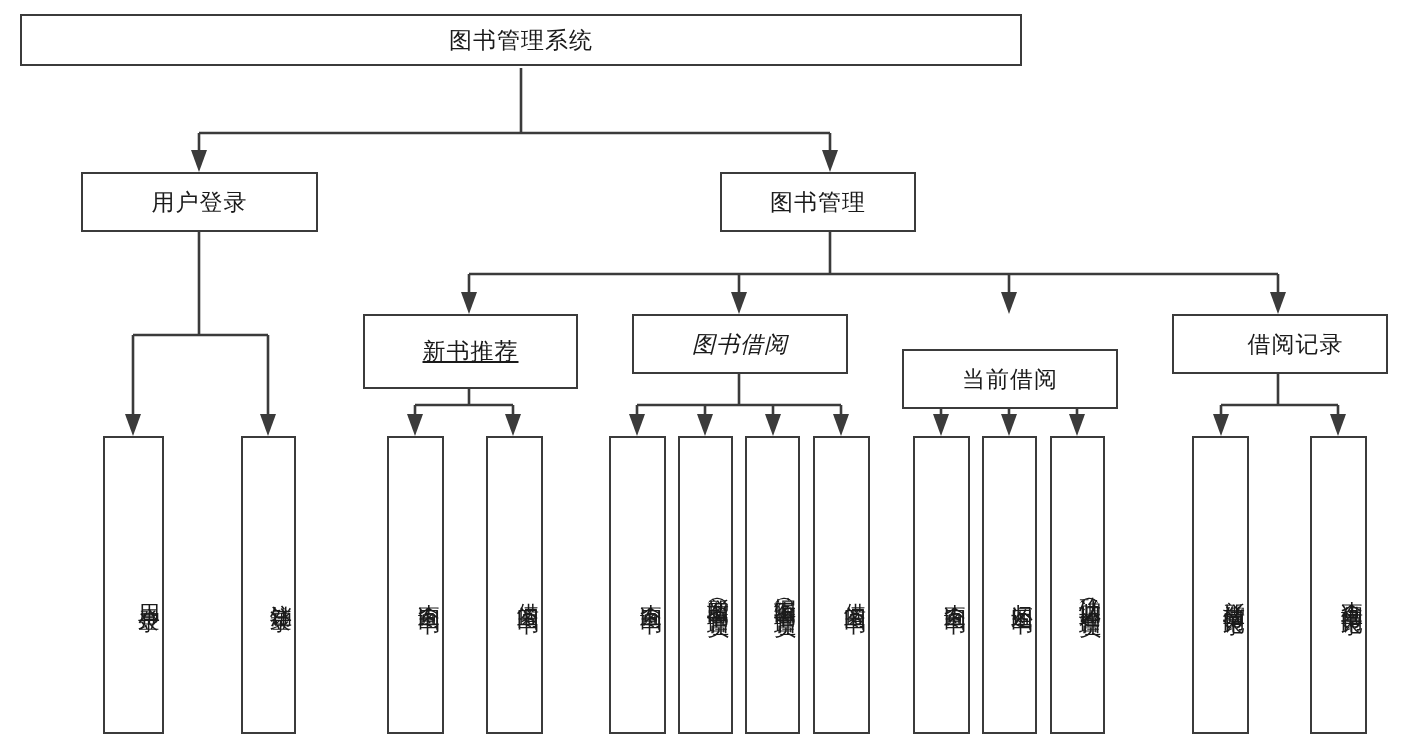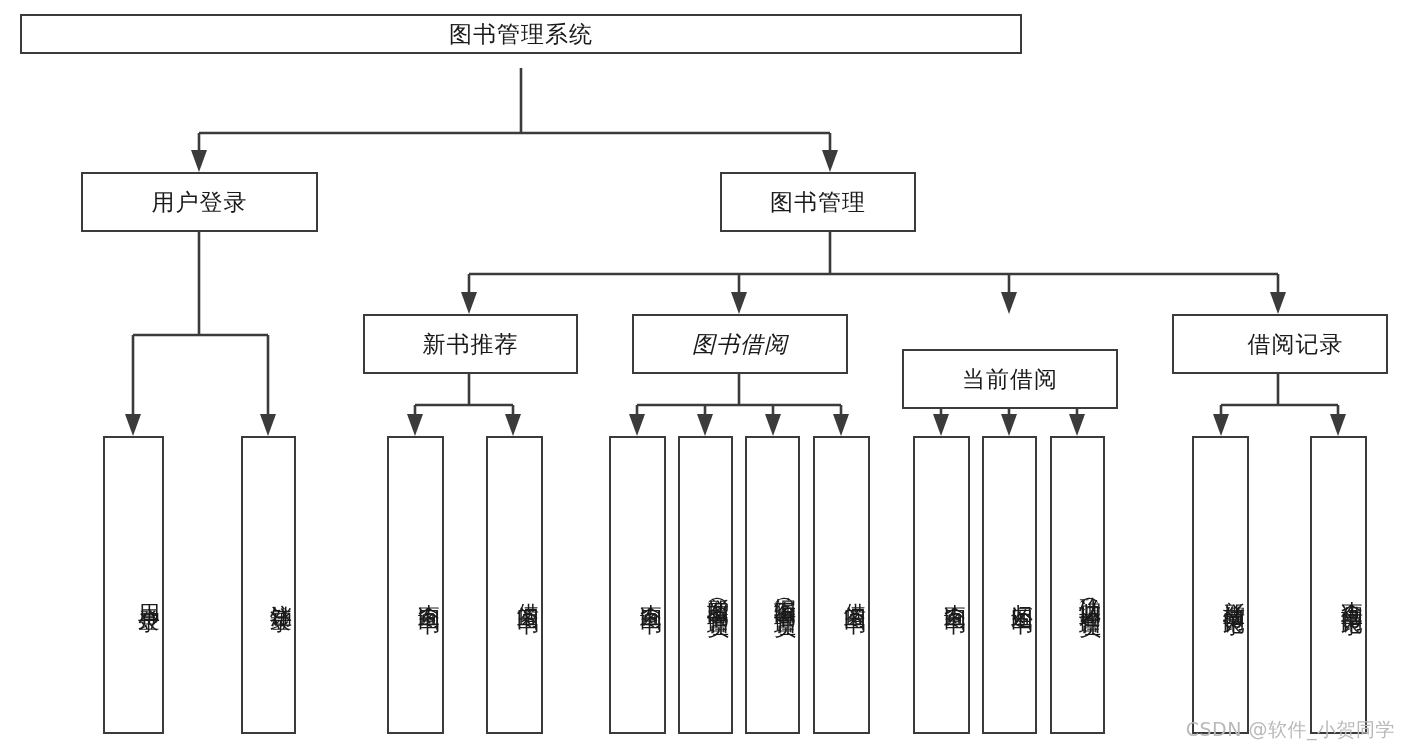--- a/index.html
+++ b/index.html
@@ -137,32 +137,32 @@
     <polygon points="1077,436 1069,414 1085,414"></polygon>
 
     <line x1="1278" y1="374" x2="1278" y2="405"></line>
     <line x1="1221" y1="405" x2="1338" y2="405"></line>
     <line x1="1221" y1="405" x2="1221" y2="422"></line>
     <polygon points="1221,436 1213,414 1229,414"></polygon>
     <line x1="1338" y1="405" x2="1338" y2="422"></line>
     <polygon points="1338,436 1330,414 1346,414"></polygon>
   </svg>
 
-  <div class="node horiz" style="left:20px; top:14px; width:1002px; height:40px;">
+  <div class="node horiz" style="left:20px; top:14px; width:1002px; height:52px;">
     <span class="lbl">图书管理系统</span>
   </div>
 
   <div class="node horiz" style="left:81px; top:172px; width:237px; height:60px;">
     <span class="lbl">用户登录</span>
   </div>
   <div class="node horiz" style="left:720px; top:172px; width:196px; height:60px;text-align:center;">
     <span class="lbl">图书管理</span>
   </div>
 
-  <div class="node horiz" style="left:363px; top:314px; width:215px; height:60px;">
+  <div class="node horiz" style="left:363px; top:314px; width:215px; height:75px;text-decoration:underline;">
     <span class="lbl">新书推荐</span>
   </div>
   <div class="node horiz" style="left:632px; top:314px; width:216px; height:60px;font-style:italic;">
     <span class="lbl">图书借阅</span>
   </div>
   <div class="node horiz" style="left:902px; top:314px; width:216px; height:60px;margin-top:35px;">
     <span class="lbl">当前借阅</span>
   </div>
   <div class="node horiz" style="left:1172px; top:314px; width:216px; height:60px;padding-left:31px;">
     <span class="lbl">借阅记录</span>
@@ -205,14 +205,13 @@
     <span class="lbl">确认归还（管理员）</span>
   </div>
 
   <div class="node vert" style="left:1192px; top:436px; width:57px; height:298px;">
     <span class="lbl">新增借阅记录</span>
   </div>
   <div class="node vert" style="left:1310px; top:436px; width:57px; height:298px;">
     <span class="lbl">查询借阅记录</span>
   </div>
 
-  <div class="watermark">CSDN @软件_小贺同学</div>
 </div>
 
 </body></html>

